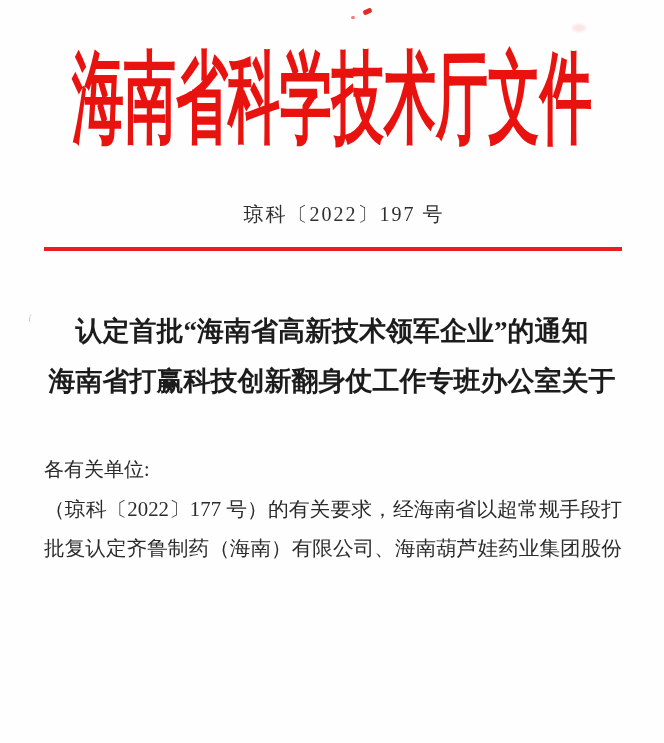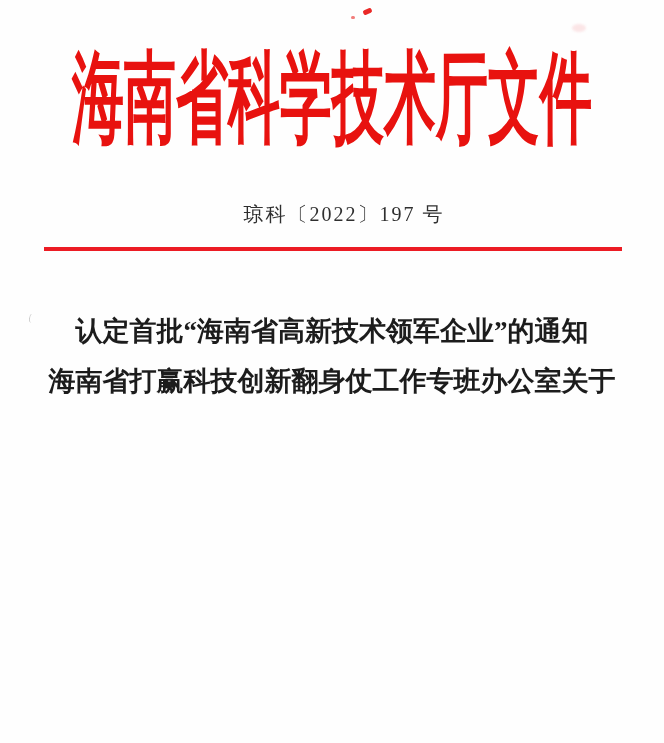--- a/index.html
+++ b/index.html
@@ -106,15 +106,22 @@
   <div class="doc-number">琼科〔2022〕197 号</div>
 
   <div class="red-line"></div>
 
   <div class="doc-title">
     <div class="t-line">认定首批“海南省高新技术领军企业”的通知</div>
     <div class="t-line">海南省打赢科技创新翻身仗工作专班办公室关于</div>
   </div>
 
   <div class="content">
+    <div class="line">各有关单位:</div>
+    <div class="line">
+      <span class="fit" style="transform-origin: left center; transform: scaleX(1.04144);">（琼科〔2022〕177 号）的有关要求，经海南省以超常规手段打</span>
+    </div>
+    <div class="line">
+      <span class="fit" style="transform-origin: left center; transform: scaleX(1.03214);">批复认定齐鲁制药（海南）有限公司、海南葫芦娃药业集团股份</span>
+    </div>
   </div>
 
 </div>
 
 </body></html>

